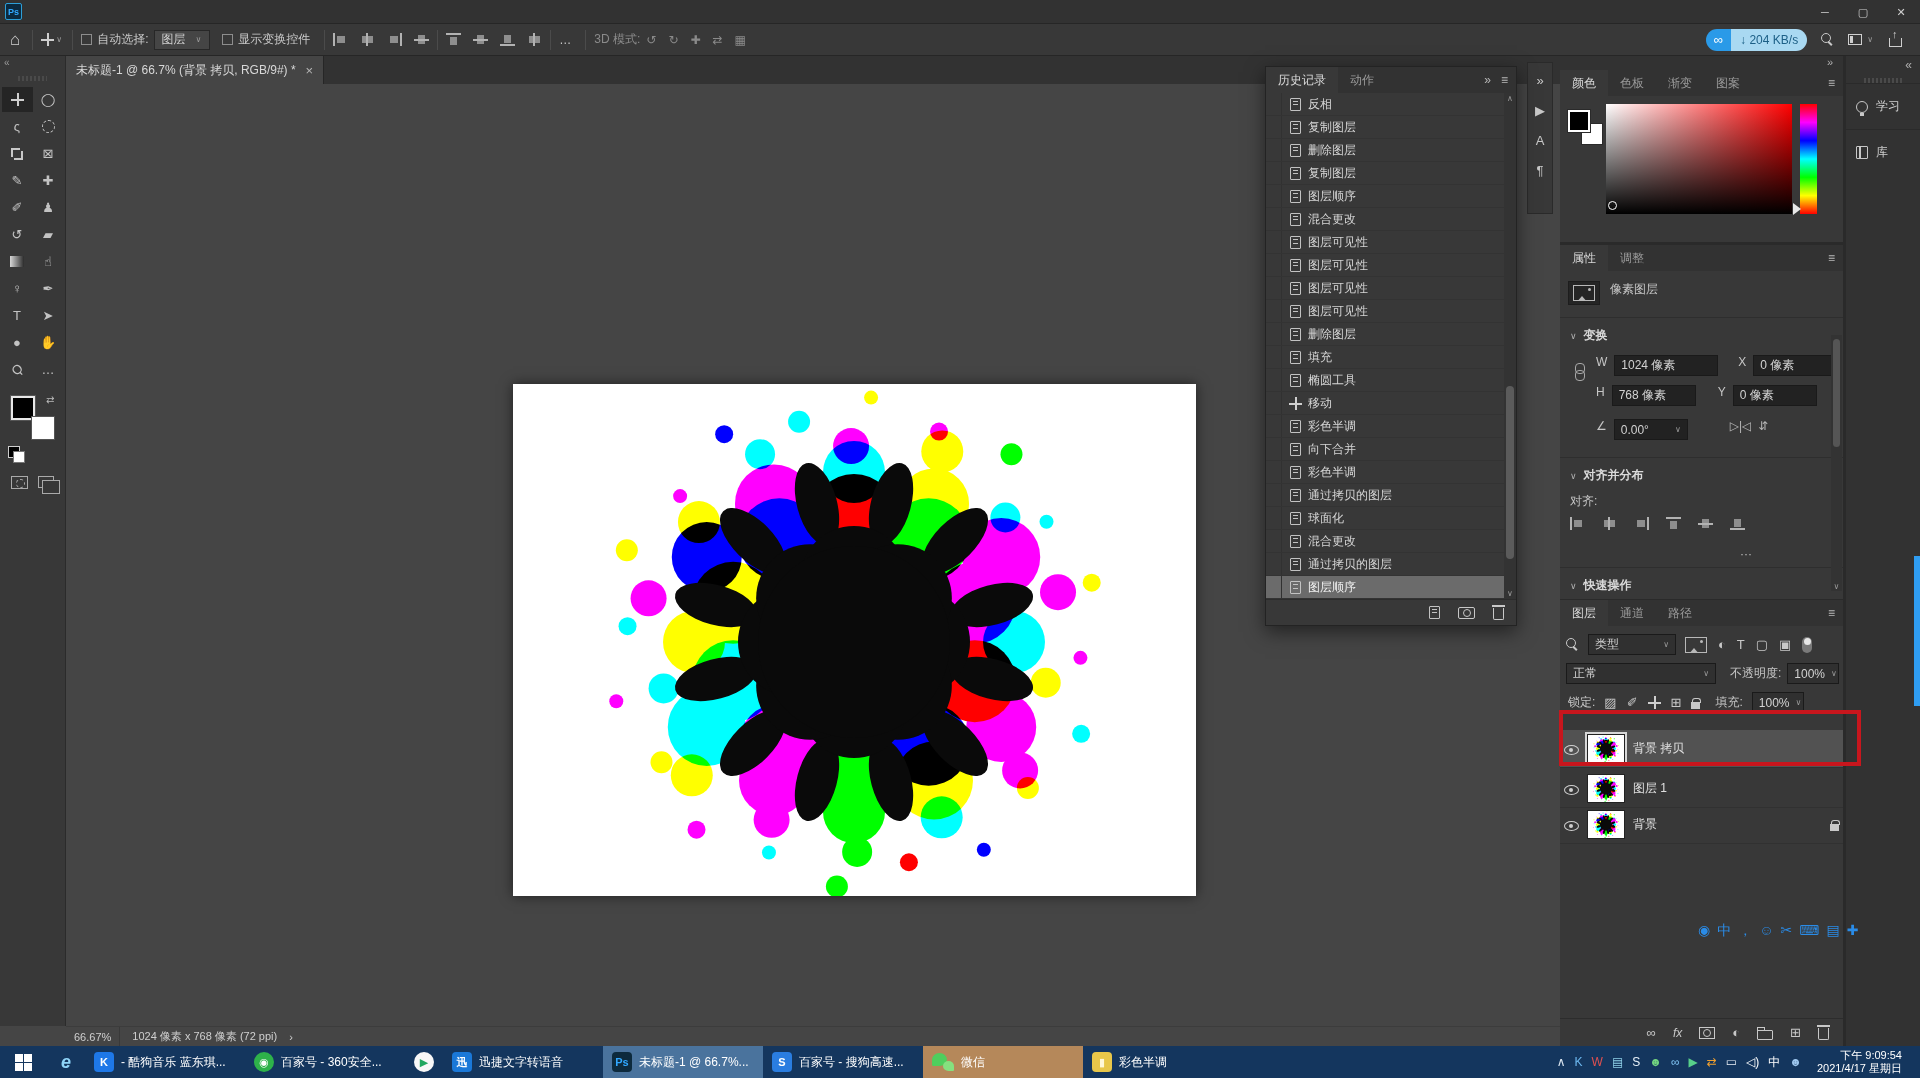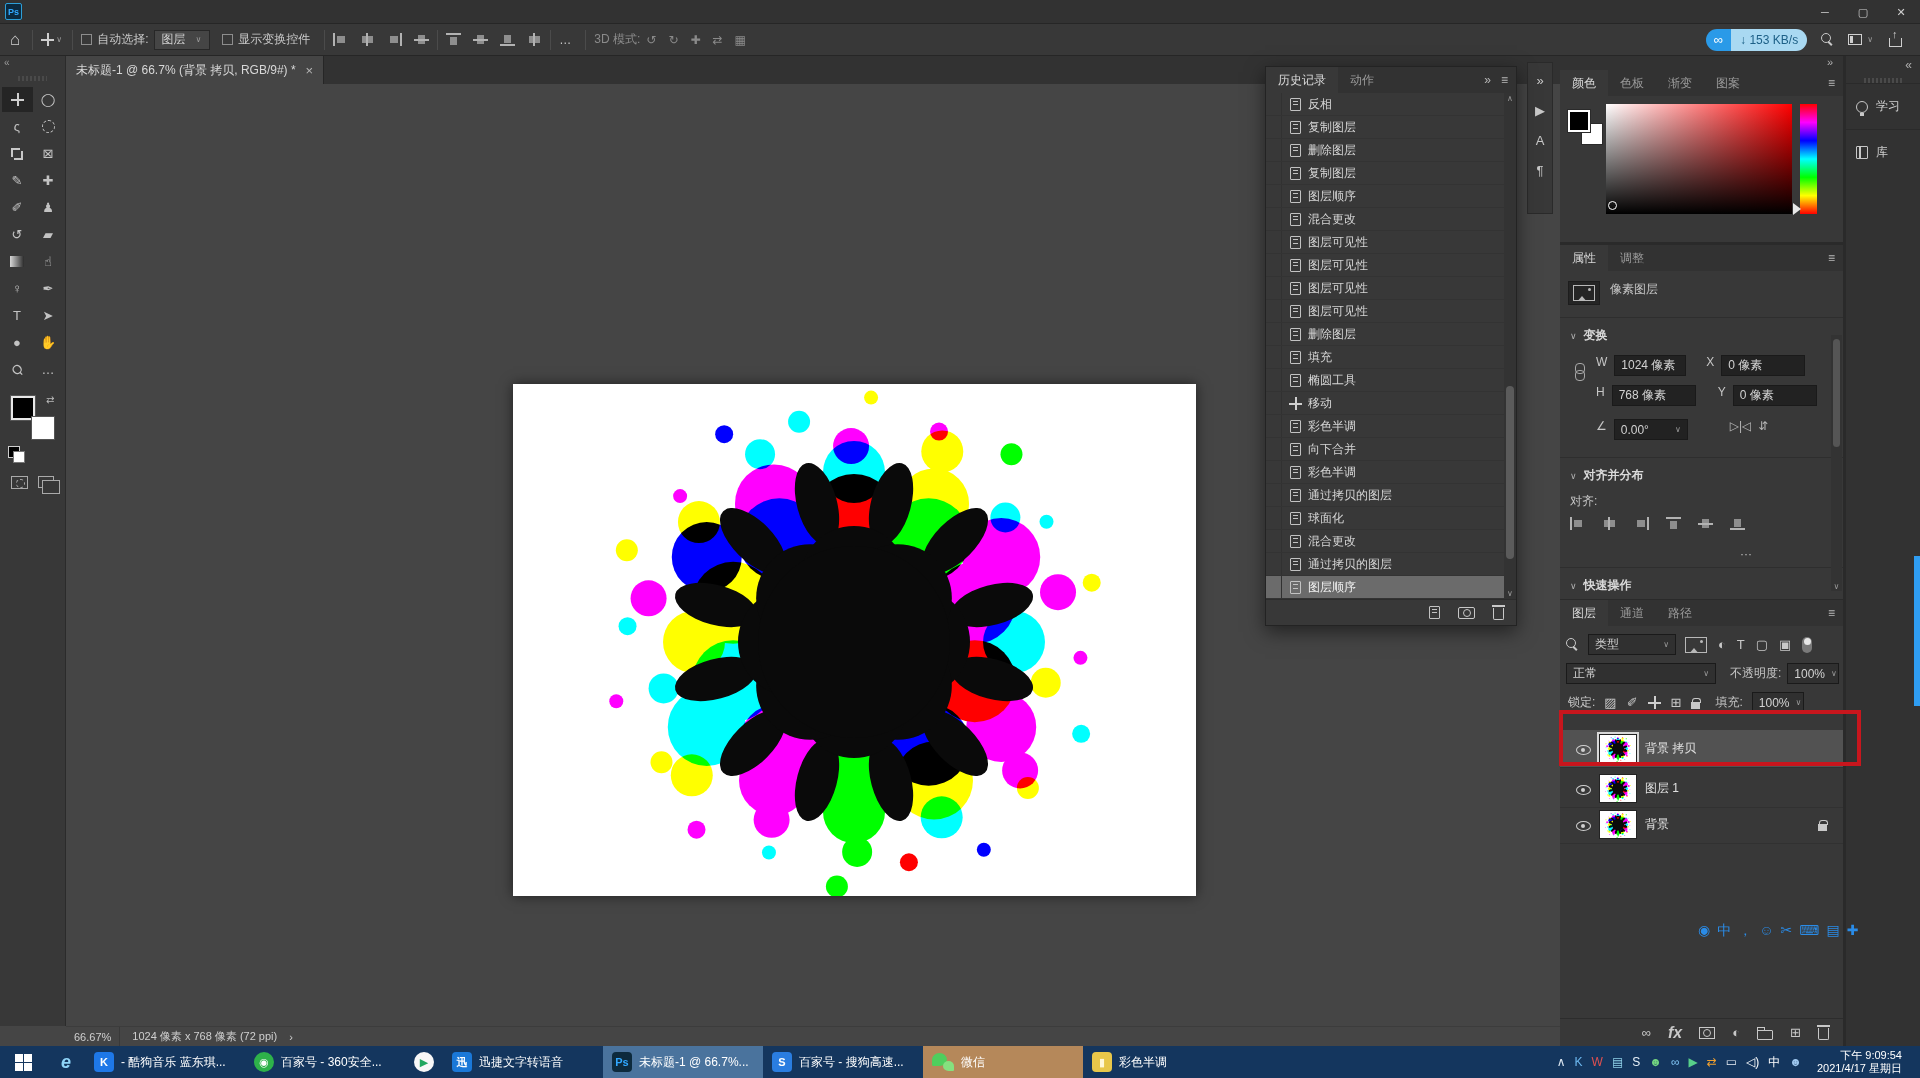--- a/index.html
+++ b/index.html
@@ -159,30 +159,30 @@
   .sechead{position:absolute;color:#dadada;font-weight:bold;display:flex;align-items:center;gap:7px}
   .sechead .chv{font-size:9px;color:#b0b0b0;font-weight:normal}
   .hr{position:absolute;left:0;width:283px;height:1px;background:#2e2e2e}
   .pscroll{position:absolute;right:1px;top:64px;bottom:8px;width:11px;background:#333}
   .pscroll .thumbv{position:absolute;left:2px;right:2px;top:4px;height:42%;background:#555;border-radius:4px}
   .pscroll .dn{position:absolute;bottom:0;left:0;width:100%;text-align:center;color:#999;font-size:8px}
   
   .lfilter{position:absolute;left:6px;top:8px;display:flex;align-items:center;gap:9px;width:270px}
   .lockrow{position:absolute;left:8px;top:66px;display:flex;align-items:center;gap:9px;color:#c6c6c6}
   .blendrow{position:absolute;left:6px;top:37px;display:flex;align-items:center;gap:6px;color:#c6c6c6}
-  .lrow{position:absolute;left:0;width:283px;height:38px;display:flex;align-items:center;gap:8px;padding:0 16px;border-bottom:1px solid #313131}
+  .lrow{position:absolute;left:0;width:283px;height:38px;display:flex;align-items:center;gap:8px;padding:0 4px;border-bottom:1px solid #313131}
   .lrow.sel{background:#525252}
   .lrow .thumb{width:38px;height:29px;background:#fff;border:1px solid #222;flex:none;display:flex;align-items:center;justify-content:center;overflow:hidden}
   .lrow.sel .thumb{outline:2px solid #d8d8d8}
   .lrow .lname{color:#e0e0e0;white-space:nowrap}
   .lrow .llock{margin-left:auto}
   .lfoot{position:absolute;left:0;bottom:0;width:283px;height:28px;border-top:1px solid #2c2c2c;
     display:flex;align-items:center;justify-content:flex-end;gap:17px;padding-right:14px}
   .lfi{color:#c8c8c8;font-size:13px}
-  .fxi{font-style:italic;font-weight:bold;font-size:16px}
+  .fxi{font-style:italic;font-weight:normal;font-size:12px}
   
   .rail{position:absolute;left:1846px;top:56px;width:74px;height:990px;background:#323232;z-index:12}
   .rail .collapse{text-align:right;padding:2px 8px;color:#b0b0b0}
   .railitem{display:flex;align-items:center;gap:8px;padding:14px 0 14px 10px;border-top:1px solid #2a2a2a;color:#cfcfcf}
   .grip{height:5px;background:repeating-linear-gradient(90deg,#4a4a4a 0 2px,transparent 2px 4px);margin:4px 18px 0}
   
   .redrect{position:absolute;left:1559px;top:710px;width:302px;height:56px;border:4px solid #c8161d;z-index:60}
   .imebar{position:absolute;left:1698px;top:922px;display:flex;gap:7px;z-index:55}
   .imebar span{color:#2a8ce8;font-size:14px}
   .blueedge{position:absolute;left:1914px;top:556px;width:6px;height:150px;background:#2f9df2;z-index:70}
@@ -276,21 +276,21 @@
     <span id="icons3d" class="icorow dim">
         <span class="dim">↺</span>
         <span class="dim">↻</span>
         <span class="dim">✚</span>
         <span class="dim">⇄</span>
         <span class="dim">▦</span>
       </span>
     <span class="obright">
       <span class="netpill">
         <span class="npl">∞</span>
-        <span class="npr">↓ 153 KB/s</span>
+        <span class="npr">↓ 204 KB/s</span>
       </span>
       <span class="mag"></span>
       <span style="display:flex;align-items:center;gap:3px">
         <span class="wsico"></span>
         <span class="tinyv">∨</span>
       </span>
       <span class="shareico"></span>
     </span>
   </div>
 
@@ -702,21 +702,21 @@
         <span>像素图层</span>
       </div>
       <div class="hr" style="top:46px"></div>
       <div class="sechead" style="left:10px;top:56px">
         <span class="chv">∨</span>
         <span>变换</span>
       </div>
       <span class="ico-chain abs" style="left:14px;top:92px"></span>
       <div class="prow" style="left:36px;top:84px;gap:7px">
         <span>W</span>
-        <span class="inp" style="width:72px">1024 像素</span>
+        <span class="inp" style="width:104px">1024 像素</span>
         <span style="width:6px"></span>
         <span>X</span>
         <span class="inp" style="width:84px">0 像素</span>
       </div>
       <div class="prow" style="left:36px;top:114px;gap:7px">
         <span>H</span>
         <span class="inp" style="width:84px">768 像素</span>
         <span style="width:8px"></span>
         <span>Y</span>
         <span class="inp" style="width:84px">0 像素</span>

